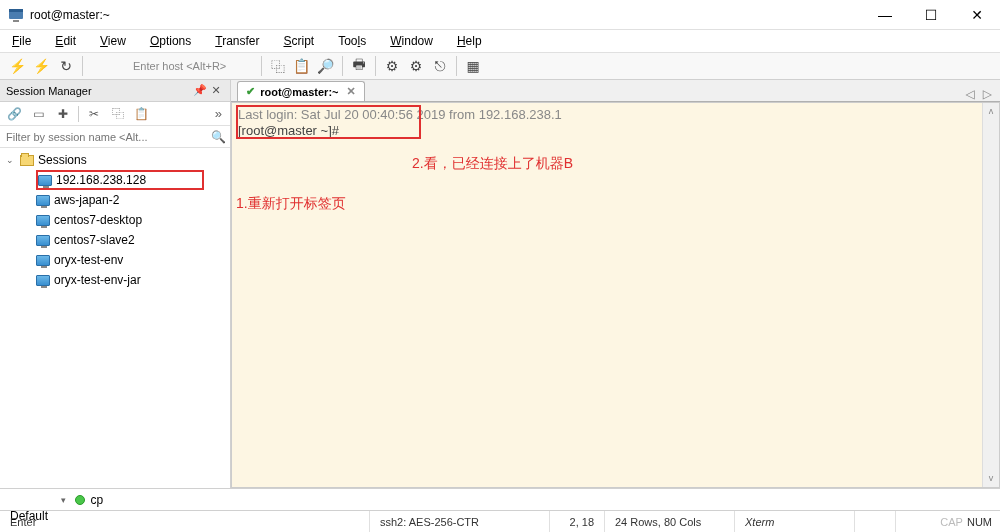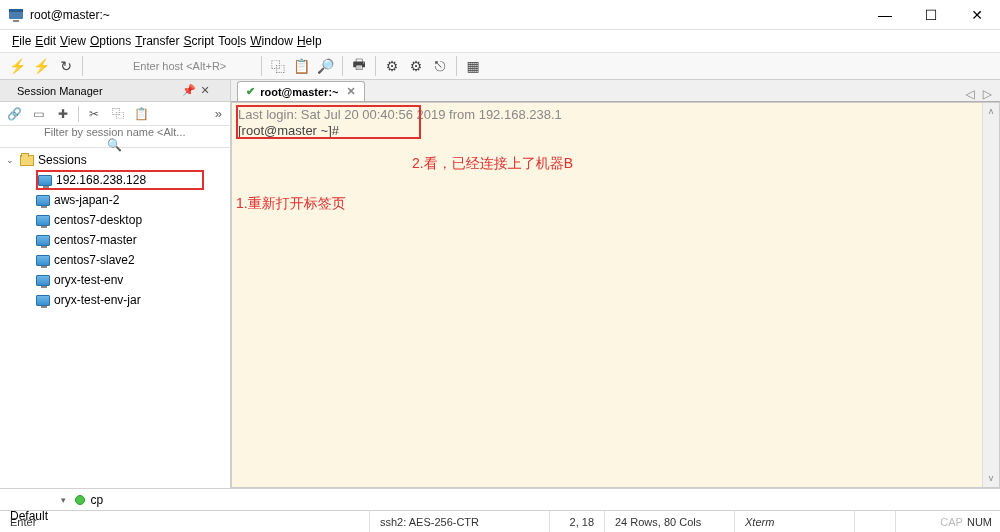--- a/index.html
+++ b/index.html
@@ -4,40 +4,40 @@
 <style>
 * { box-sizing: border-box; margin: 0; padding: 0; font-family: "Segoe UI", Tahoma, sans-serif; }
 body { background: #fff; font-size: 12px; color: #000; width: 1000px; height: 532px; overflow: hidden; position: relative; }
 
 .titlebar { height: 30px; background: #fff; display: flex; align-items: center; padding: 0 0 0 8px; border-bottom: 1px solid #e0e0e0; }
 .titlebar .icon { width: 16px; height: 16px; margin-right: 6px; }
 .titlebar .title { flex: 1; font-size: 12px; }
 .titlebar .ctrls { display: flex; }
 .titlebar .ctrl { width: 46px; height: 30px; display: flex; align-items: center; justify-content: center; font-size: 14px; }
 
-.menubar { height: 22px; display: flex; align-items: center; padding: 0 12px; gap: 4px; font-size: 12px; }
+.menubar { height: 22px; display: flex; align-items: center; padding: 0 12px; gap: 24px; font-size: 12px; }
 .menubar span { cursor: default; }
 .menubar span u { text-decoration: underline; }
 
 .toolbar { height: 28px; border-top: 1px solid #e0e0e0; border-bottom: 1px solid #d0d0d0; display: flex; align-items: center; padding: 0 6px; background: #f8f8f8; }
 .toolbar .tb { width: 24px; height: 24px; display: flex; align-items: center; justify-content: center; color: #444; font-size: 14px; }
 .toolbar .sep { width: 1px; height: 20px; background: #ccc; margin: 0 4px; }
 .toolbar .host { color: #888; font-size: 11px; padding: 0 6px; min-width: 130px; margin-left: 40px; }
 
 .main { display: flex; height: calc(100% - 30px - 22px - 28px - 22px - 22px); }
 
 .sidebar { width: 231px; border-right: 1px solid #d0d0d0; display: flex; flex-direction: column; }
-.sidebar .hdr { height: 22px; background: #eaeaea; border-bottom: 1px solid #d0d0d0; display: flex; align-items: center; padding: 0 17px; font-size: 11px; }
+.sidebar .hdr { height: 22px; background: #eaeaea; border-bottom: 1px solid #d0d0d0; display: flex; align-items: center; padding: 0 6px; font-size: 11px; }
 .sidebar .hdr .spacer { flex: 1; }
 .sidebar .hdr .pin, .sidebar .hdr .x { width: 16px; text-align: center; color: #555; cursor: default; }
 .sidebar .icons { height: 24px; display: flex; align-items: center; gap: 2px; padding: 0 4px; border-bottom: 1px solid #e0e0e0; }
 .sidebar .icons .ib { width: 22px; height: 20px; display: flex; align-items: center; justify-content: center; color: #555; }
 .sidebar .icons .isep { width: 1px; height: 16px; background: #ccc; margin: 0 2px; }
 .sidebar .icons .rgt { margin-left: auto; font-size: 13px; color: #666; padding: 0 4px; }
-.sidebar .filter { height: 22px; display: flex; align-items: center; border-bottom: 1px solid #e0e0e0; flex-direction: column; }
+.sidebar .filter { height: 22px; display: flex; align-items: center; border-bottom: 1px solid #e0e0e0; }
 .sidebar .filter input { flex: 1; border: none; outline: none; padding: 0 6px; font-size: 11px; color: #888; }
 .sidebar .filter .mag { width: 22px; text-align: center; color: #666; }
 .sidebar .tree { flex: 1; overflow: auto; padding: 2px 0; }
 .sidebar .tree .row { height: 20px; display: flex; align-items: center; padding-left: 6px; font-size: 12px; white-space: nowrap; }
 .sidebar .tree .row.root { }
 .sidebar .tree .row .tw { width: 14px; color: #666; font-size: 9px; }
 .sidebar .tree .row.child { padding-left: 36px; }
 .sidebar .tree .row.selected { border: 2px solid #e03030; margin: 0 4px 0 36px; padding-left: 0; width: 168px; }
 .sidebar .tree .row.selected .inner { display: flex; align-items: center; width: 100%; height: 100%; padding-left: 0; }
 
@@ -158,24 +158,20 @@
       <div class="row child">
           <span class="monitor-ico"></span>
           <span>aws-japan-2</span>
         </div>
       <div class="row child">
           <span class="monitor-ico"></span>
           <span>centos7-desktop</span>
         </div>
       <div class="row child">
           <span class="monitor-ico"></span>
-          <span>centos7-master</span>
-        </div>
-      <div class="row child">
-          <span class="monitor-ico"></span>
           <span>centos7-slave2</span>
         </div>
       <div class="row child">
           <span class="monitor-ico"></span>
           <span>oryx-test-env</span>
         </div>
       <div class="row child">
           <span class="monitor-ico"></span>
           <span>oryx-test-env-jar</span>
         </div>

